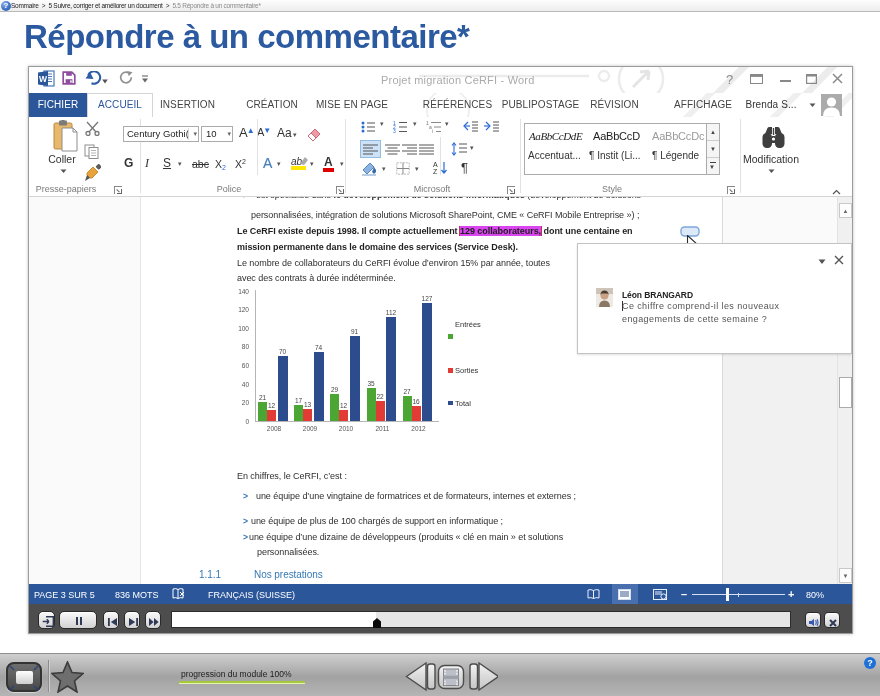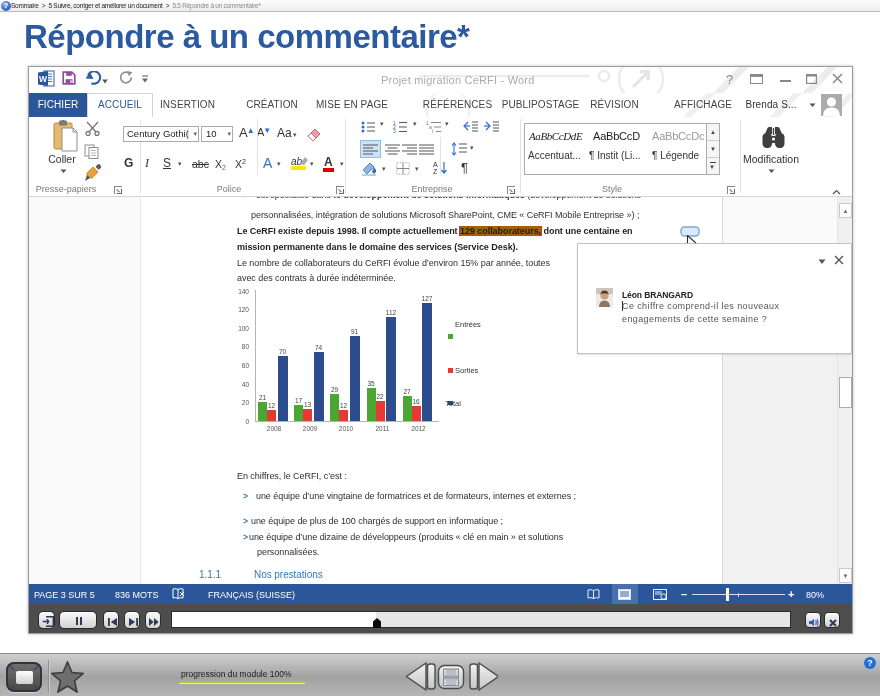--- a/index.html
+++ b/index.html
@@ -28,21 +28,21 @@
 .launch:before{content:"";position:absolute;left:2px;top:2px;width:4px;height:4px;border-right:1.4px solid #666;border-bottom:1.4px solid #666}
 .launch:after{content:"";position:absolute;left:2.2px;top:2.2px;width:4.4px;height:1px;background:#666;transform:rotate(45deg);transform-origin:0 0}
 
 #doc{left:0;top:130px;width:823px;height:387px;background:#fafafa;overflow:hidden}
 #pagewhite{left:111px;top:0;width:582px;height:387px;background:#fff;border-left:1px solid #e6e6e6}
 #markup{left:693px;top:0;width:115px;height:387px;background:#f1f1f1;border-left:1px solid #d9d9d9}
 #vscroll{left:808px;top:0;width:15px;height:387px;background:#f0f0f0;border-left:1px solid #e3e3e3}
 .doct{position:absolute;font-size:9px;color:#2f2f2f;white-space:nowrap;letter-spacing:-.05px}
 .doct.b{font-weight:bold;color:#1f1f1f}
 .blt{color:#2e75b6;font-weight:bold;font-size:8.5px}
-#hl{background:#a16207;box-shadow:1px 0 0 #c2324c,-1px 0 0 #c2324c}
+#hl{background:#d946ef;box-shadow:1px 0 0 #c2324c,-1px 0 0 #c2324c}
 .bar{position:absolute}
 .bl{position:absolute;font-size:6.5px;color:#444;text-align:center;width:18px;margin-left:-9px}
 .yl{position:absolute;font-size:6.5px;color:#555;text-align:right;width:14px}
 .xl{position:absolute;font-size:6.5px;color:#555;text-align:center;width:30px;margin-left:-15px}
 .lg{position:absolute;font-size:7.5px;color:#333}
 
 #sbar{left:0;top:517px;width:823px;height:21px;background:#2b579a;color:#fff;font-size:9px}
 
 .pbtn{position:absolute;background:linear-gradient(#fafafa,#d2d2d2);border:1px solid #2a2a2a;border-radius:5px;box-shadow:inset 0 1px 0 #fff}
 
@@ -151,21 +151,21 @@
         <path d="M2 22 Q2 13.5 10.5 13.5 Q19 13.5 19 22 Z" fill="#fff"></path>
       </svg>
     </div>
     <div class="abs" id="ribbon">
       <div class="gsep" style="left:111px"></div>
       <div class="gsep" style="left:316px"></div>
       <div class="gsep" style="left:491px"></div>
       <div class="gsep" style="left:711px"></div>
       <div class="glabel" style="left:0;width:74px">Presse-papiers</div>
       <div class="glabel" style="left:130px;width:140px">Police</div>
-      <div class="glabel" style="left:343px;width:120px">Entreprise</div>
+      <div class="glabel" style="left:343px;width:120px">Microsoft</div>
       <div class="glabel" style="left:513px;width:140px">Style</div>
       <div class="launch" style="left:85px"></div>
       <div class="launch" style="left:307px"></div>
       <div class="launch" style="left:478px"></div>
       <div class="launch" style="left:698px"></div>
 
       <svg class="abs" style="left:23px;top:3px" width="26" height="33" viewBox="0 0 26 33">
         <rect x="2" y="3" width="18" height="26" rx="1.5" fill="#e8b96d" stroke="#b68a42"></rect>
         <rect x="7" y="0.5" width="8" height="5" rx="1" fill="#7b7b7b"></rect>
           <rect x="9.5" y="-0.5" width="3" height="3" rx="1" fill="#7b7b7b"></rect>
@@ -447,21 +447,21 @@
           <div class="bar" style="left:393.0px;top:105.9px;width:10px;height:118.1px;background:#2d4c8e"></div>
           <div class="bl" style="left:378.0px;top:190.9px">27</div>
           <div class="bl" style="left:387.0px;top:201.1px">16</div>
           <div class="bl" style="left:398.0px;top:97.9px">127</div>
           <div class="xl" style="left:389.5px;top:228px">2012</div>
           <div class="abs" style="left:419px;top:137px;width:4.5px;height:4.5px;background:#4ca633"></div>
           <div class="lg" style="left:426px;top:123px">Entrées</div>
           <div class="abs" style="left:419px;top:171px;width:4.5px;height:4.5px;background:#e23b35"></div>
           <div class="lg" style="left:426px;top:169px">Sorties</div>
           <div class="abs" style="left:419px;top:203.5px;width:4.5px;height:4.5px;background:#2d4c8e"></div>
-          <div class="lg" style="left:416px;top:201.5px">Total</div>
+          <div class="lg" style="left:426px;top:201.5px">Total</div>
         </div>
       <div class="doct" style="left:208px;top:274px">En chiffres, le CeRFI, c’est :</div>
       <div class="doct" style="left:214px;top:294px"><span class="blt">&gt;</span><span style="margin-left:8px">une équipe d’une vingtaine de formatrices et de formateurs, internes et externes ;</span></div>
       <div class="doct" style="left:214px;top:319px"><span class="blt">&gt;</span><span style="margin-left:3px">une équipe de plus de 100 chargés de support en informatique ;</span></div>
       <div class="doct" style="left:214px;top:335px"><span class="blt">&gt;</span><span style="margin-left:1px">une équipe d’une dizaine de développeurs (produits «&nbsp;clé en main&nbsp;» et solutions</span></div>
       <div class="doct" style="left:228px;top:350px">personnalisées.</div>
       <div class="doct" style="left:170px;top:372px;color:#3679b5;font-size:10px">1.1.1<span style="margin-left:33px">Nos prestations</span></div>
       <svg class="abs" style="left:651px;top:29px" width="20" height="13" viewBox="0 0 20 13">
           <rect x="1" y="1" width="18" height="9" rx="3.5" fill="#dce9f8" stroke="#7da7d9" stroke-width="1.4"></rect>
         </svg>

